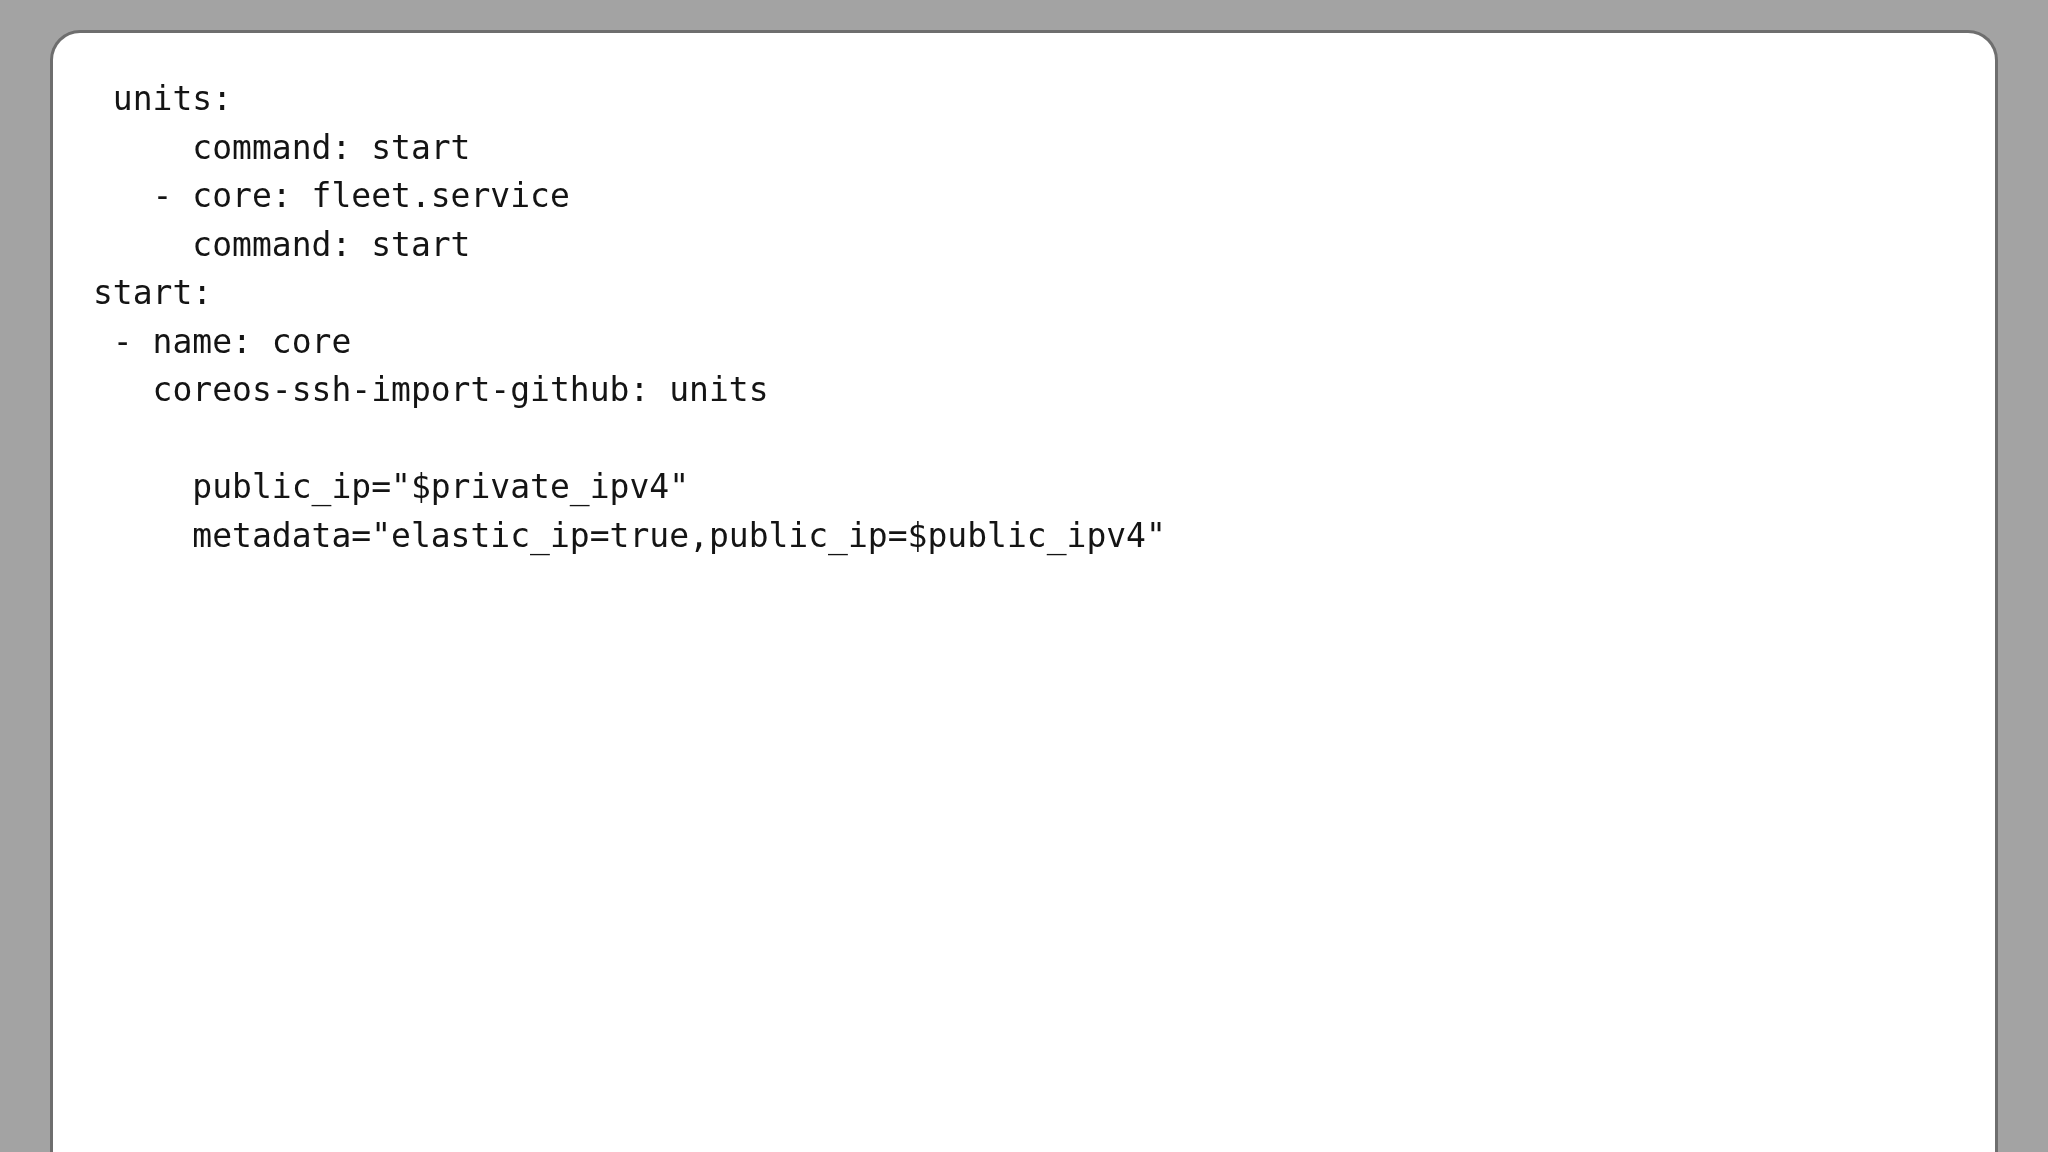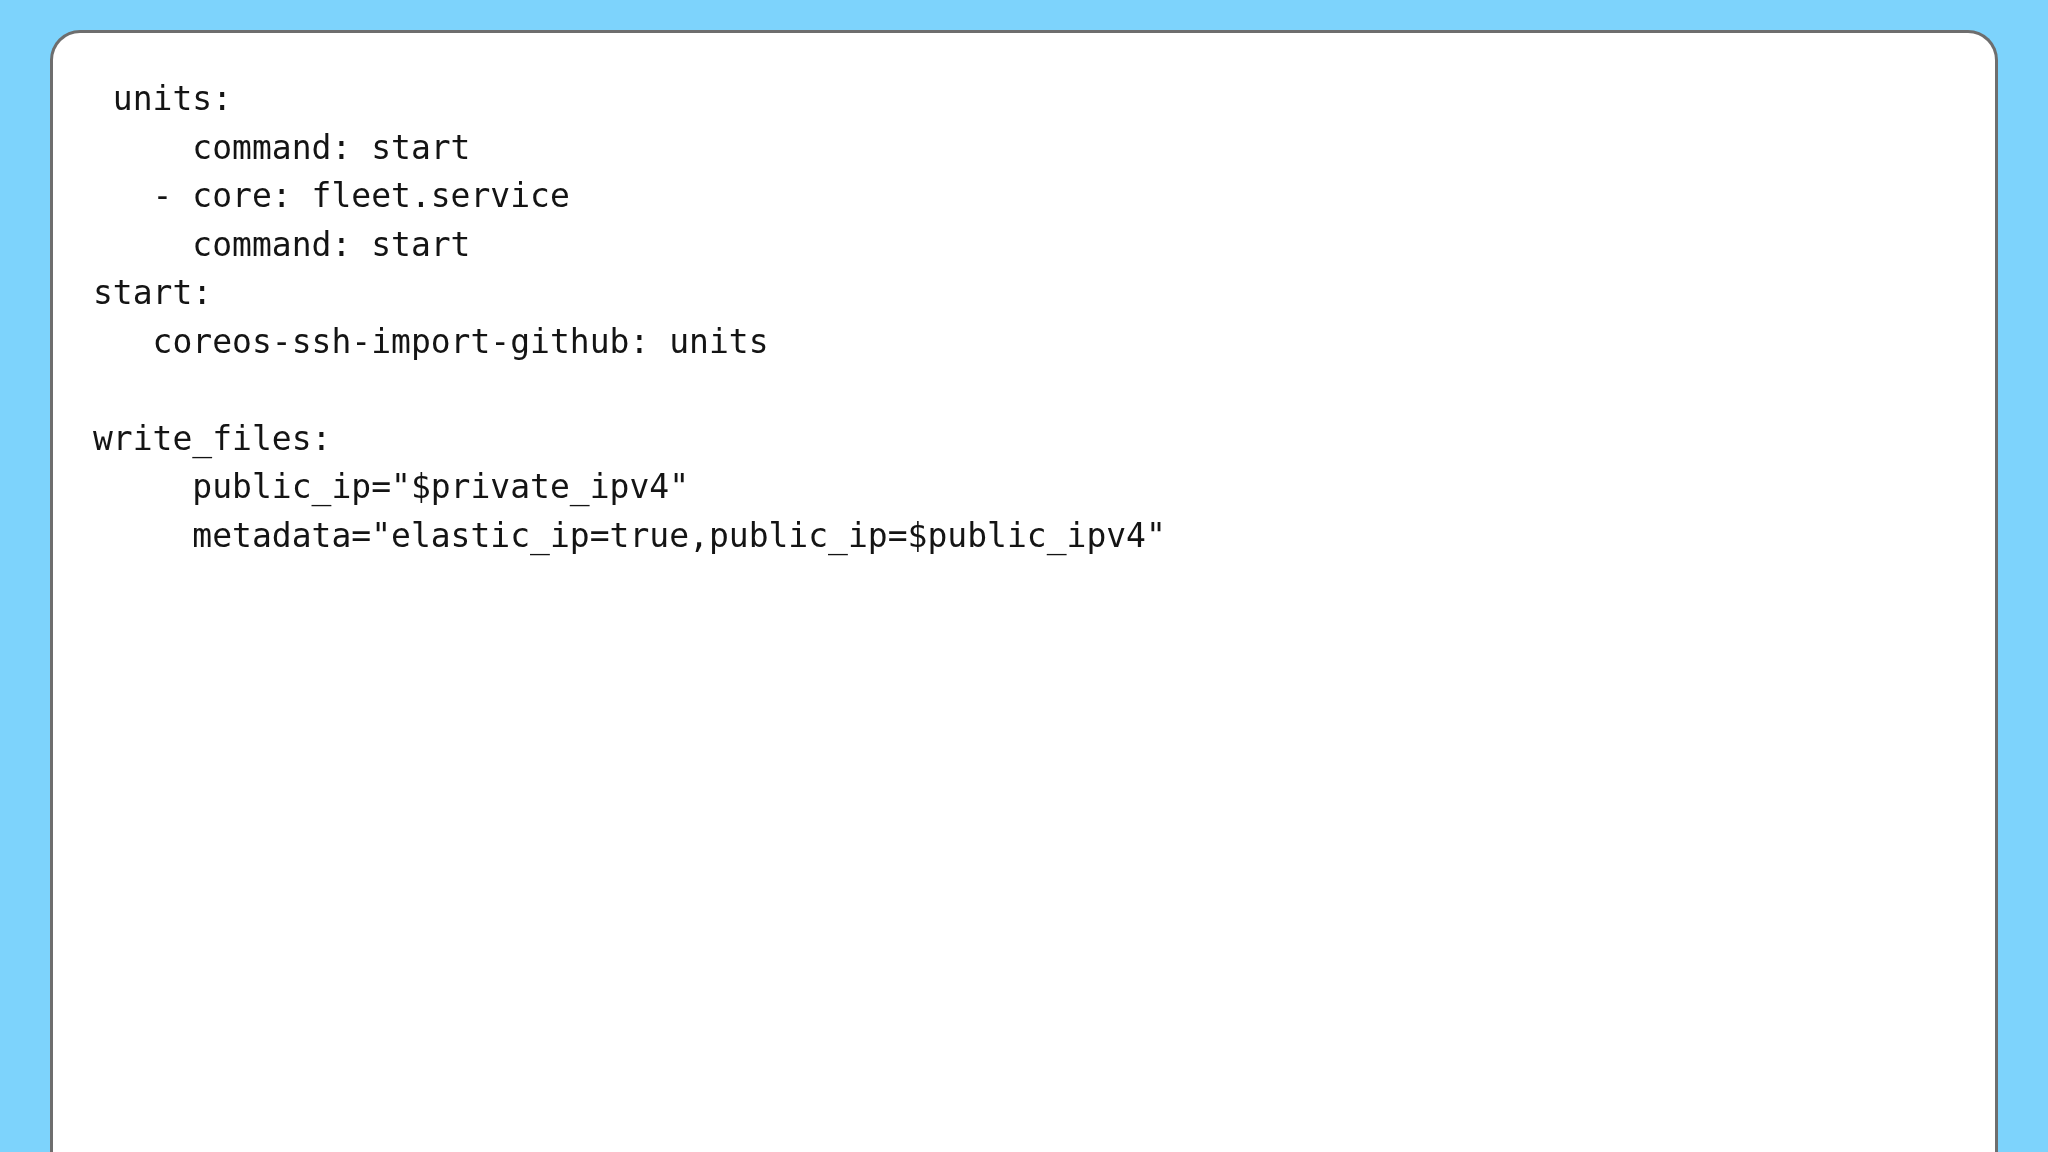--- a/index.html
+++ b/index.html
@@ -12,21 +12,21 @@
     height: 1152px;
     background: #cccccc;
     font-family: "DejaVu Sans Mono", "Liberation Mono", monospace;
     overflow: hidden;
   }
 
   #canvas {
     position: relative;
     width: 2048px;
     height: 1152px;
-    background: #7dd3fc;
+    background: #a3a3a3;
   }
 
   
   #card {
     position: absolute;
     left: 50px;
     top: 30px;
     width: 1948px;
     height: 1180px;            
     background: #ffffff;
@@ -72,26 +72,26 @@
 
 
       <div class="code-line">     command: start</div>
 
       <div class="code-line">   - core: fleet.service</div>
 
       <div class="code-line">     command: start</div>
 
       <div class="code-line">start:</div>
 
+      <div class="code-line"> - name: core</div>
 
       <div class="code-line">   coreos-ssh-import-github: units</div>
 
       <div class="code-line blank"></div>
 
-      <div class="code-line">write_files:</div>
 
 
 
       <div class="code-line">     public_ip="$private_ipv4"</div>
 
       <div class="code-line">     metadata="elastic_ip=true,public_ip=$public_ipv4"</div>
 
     </div>
   </div>
 </div>

